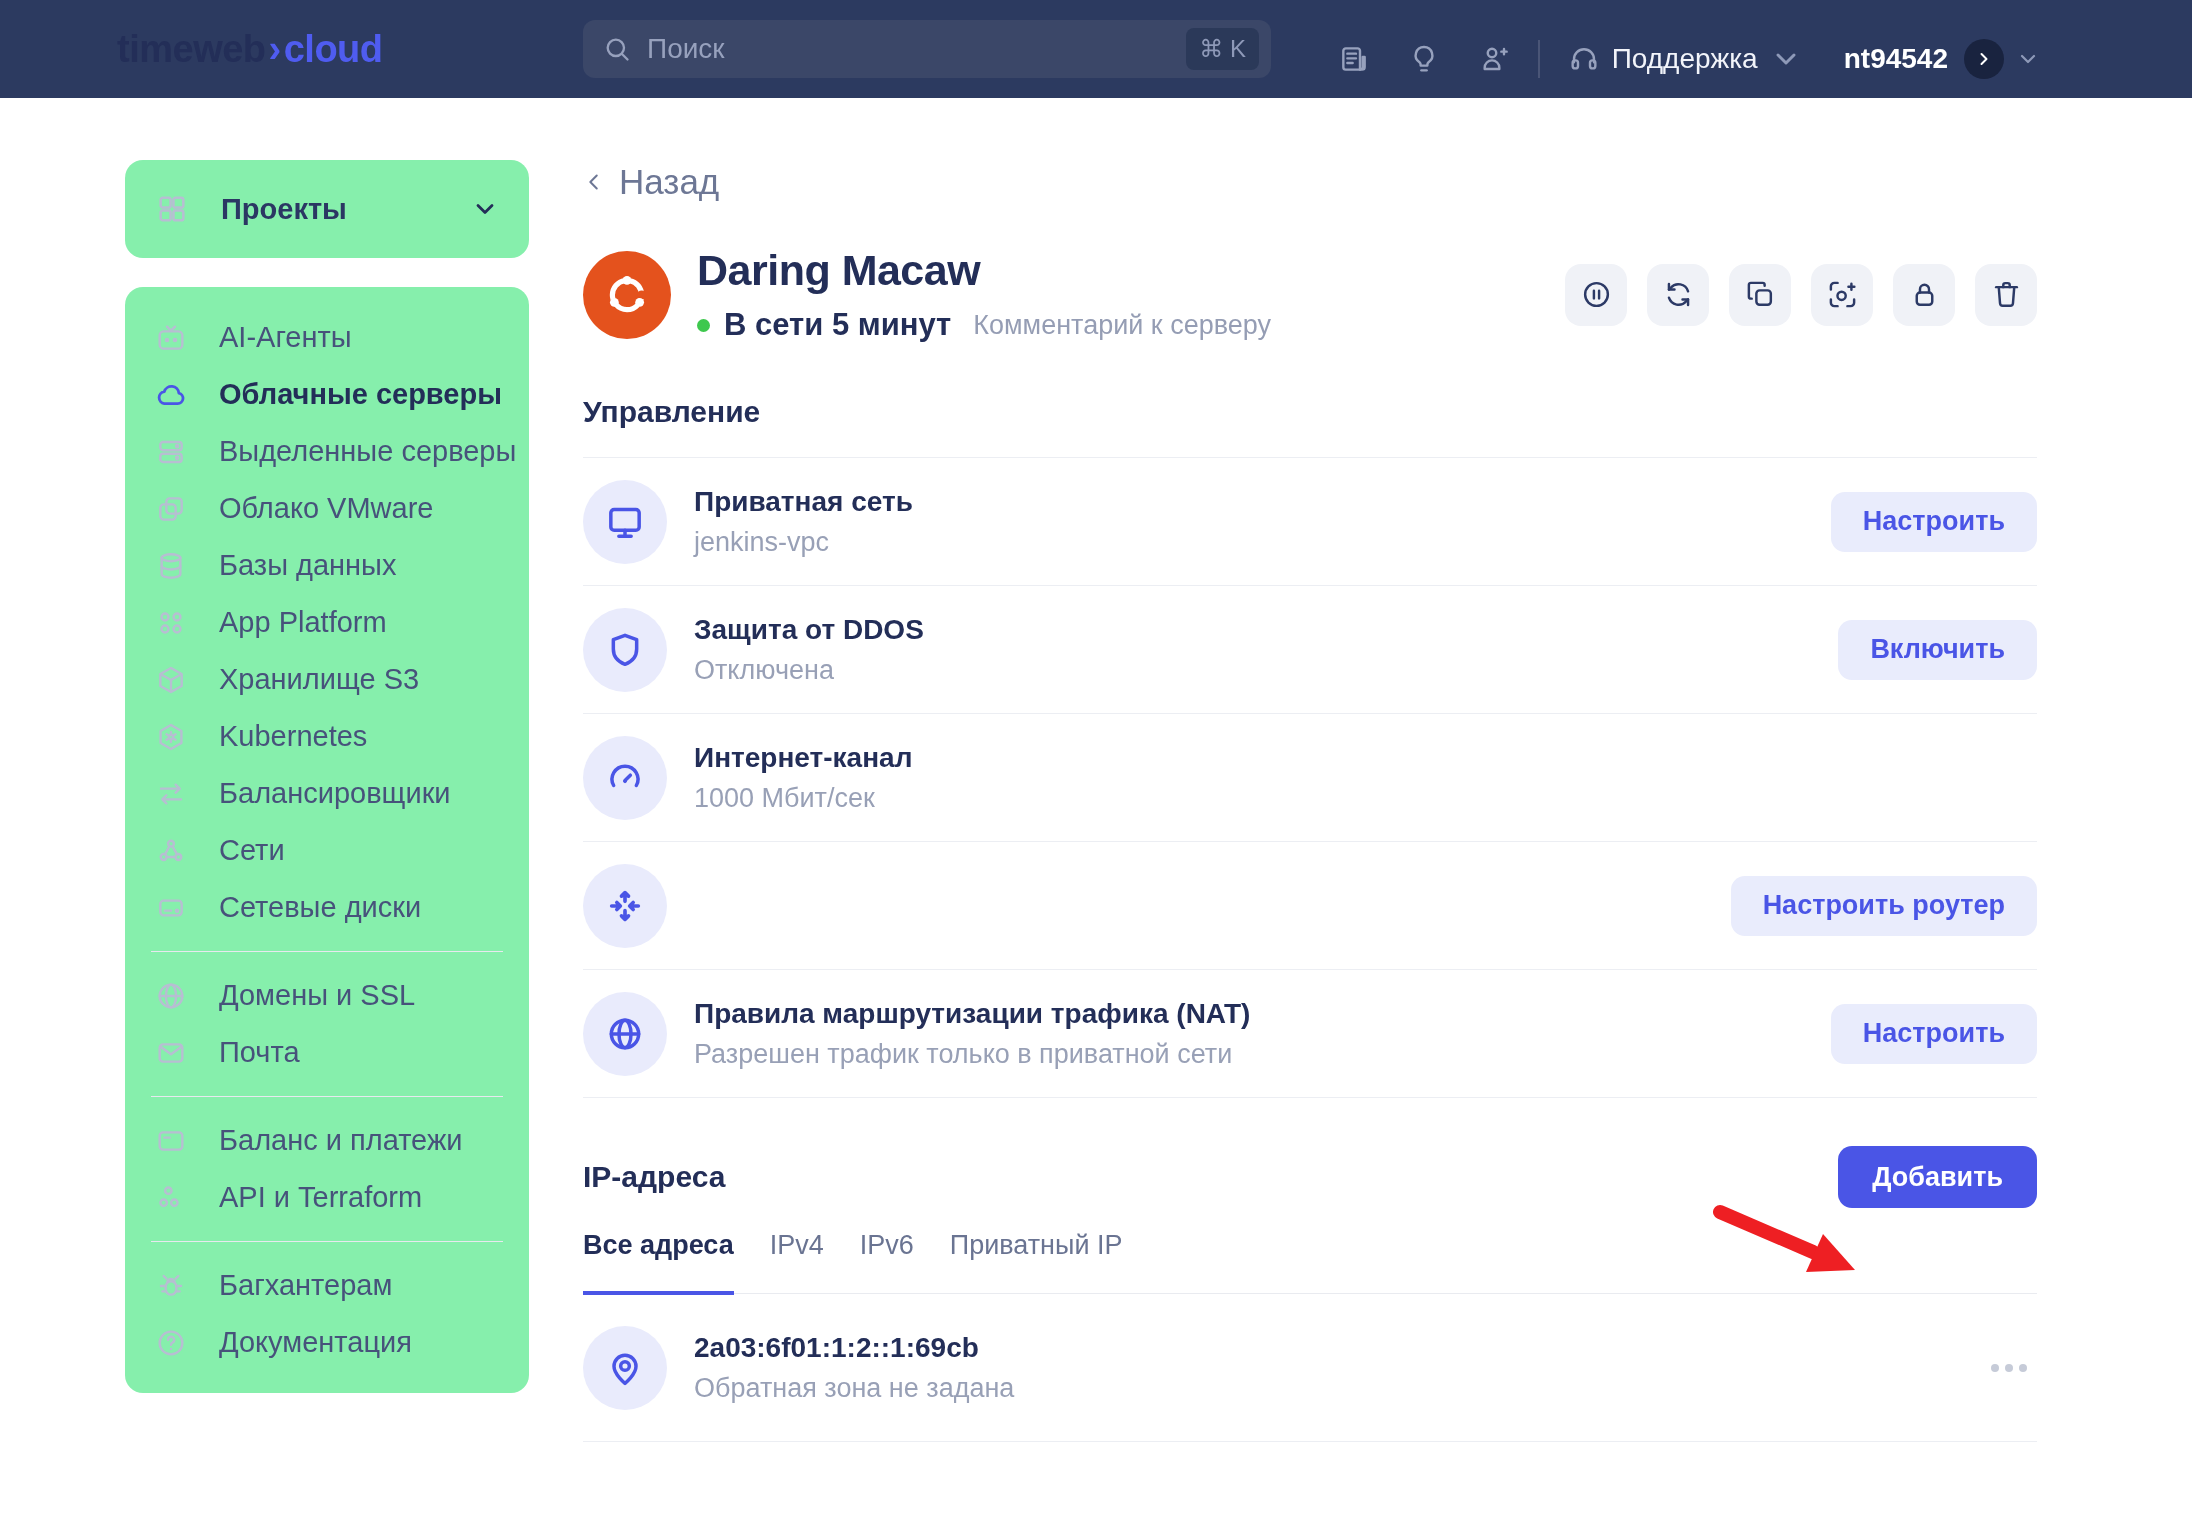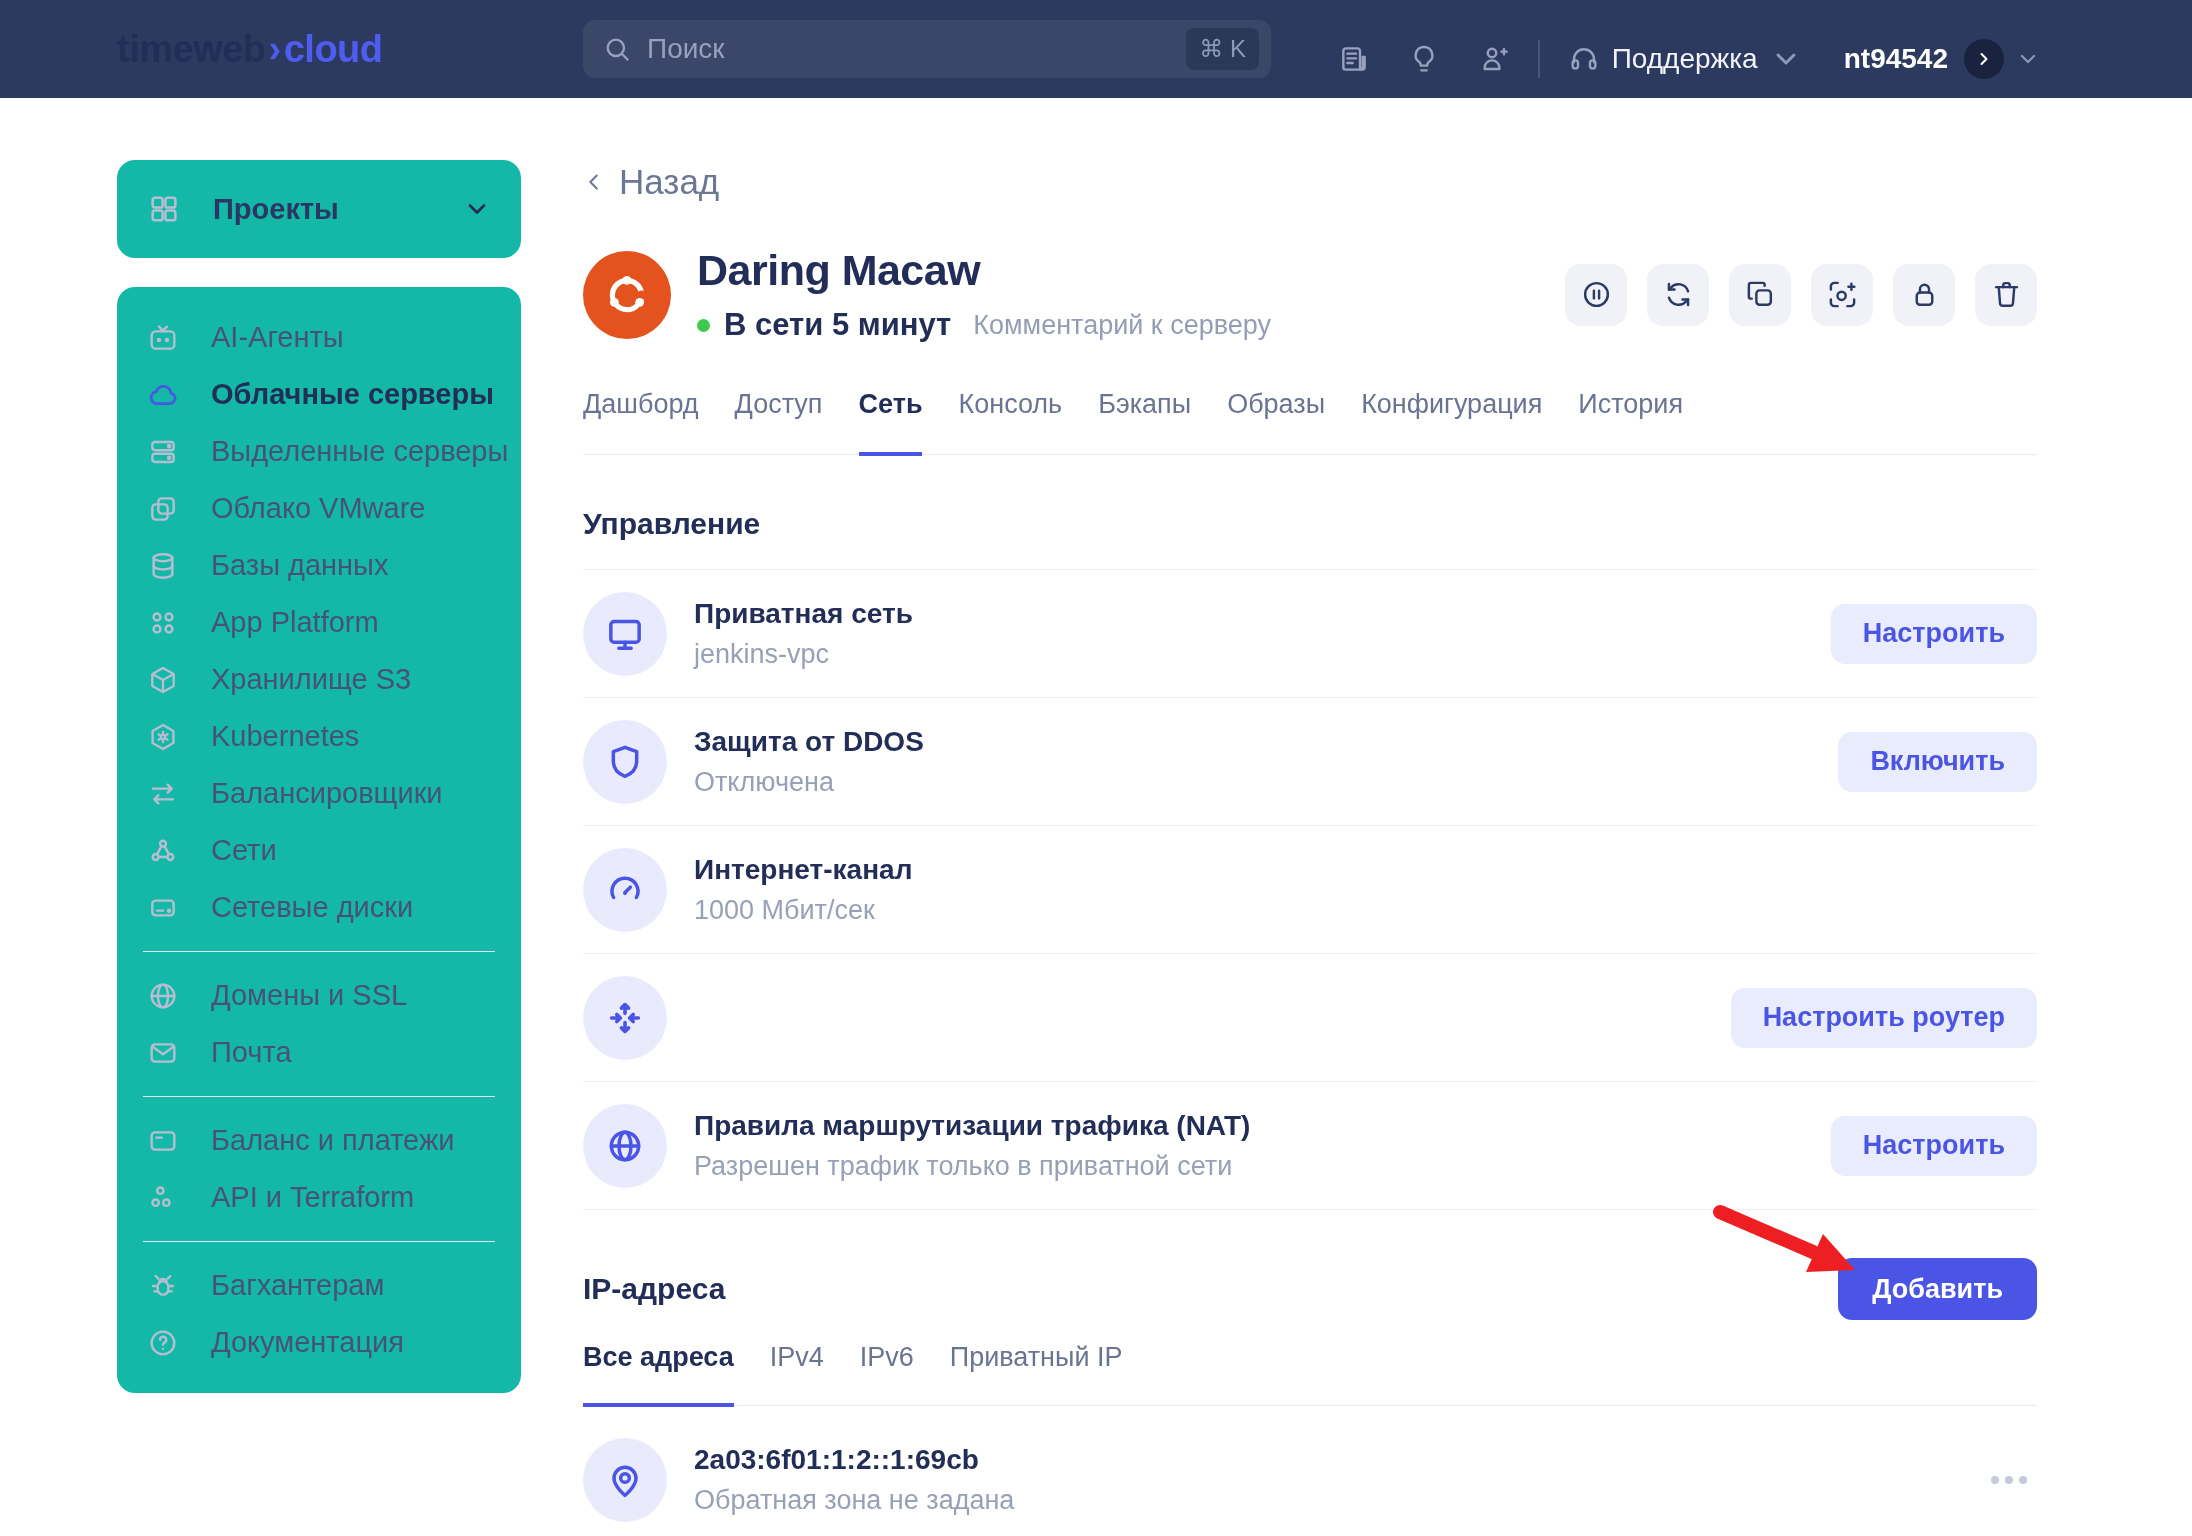--- a/index.html
+++ b/index.html
@@ -28,21 +28,21 @@
   .support svg { width:32px; height:32px; }
   .support-label { color:#f2f4fa; font-size:28px; }
   .chev { width:24px; height:24px; color:#8e99b8; }
   .account { display:flex; align-items:center; margin-left:42px; cursor:pointer; }
   .account-id { color:#ffffff; font-size:28px; font-weight:600; }
   .account-badge { width:40px; height:40px; border-radius:50%; background:#19233f; display:flex;
                    align-items:center; justify-content:center; margin:0 12px 0 16px; }
   .account-badge svg { width:20px; height:20px; color:#ffffff; }
 
   
-  .side-card { position:absolute; left:117px; width:404px; background:#14b8a6; border-radius:18px; }
+  .side-card { position:absolute; left:125px; width:404px; background:#86efac; border-radius:18px; }
   .projects-card { top:160px; height:98px; display:flex; align-items:center; padding:0 30px; cursor:pointer; }
   .projects-card svg { width:34px; height:34px; color:#b7bed2; flex:none; }
   .projects-label { margin-left:32px; font-size:29px; font-weight:600; color:#2b3763; }
   .projects-card .chev { margin-left:auto; color:#232e58; width:28px; height:28px; }
   .menu-card { top:287px; padding:22px 0; }
   .menu-item { height:57px; display:flex; align-items:center; padding:0 30px; cursor:pointer;
                font-size:29px; font-weight:500; color:#47527b; }
   .menu-item svg { width:32px; height:32px; color:#b7bed2; flex:none; }
   .menu-item .mi-label { margin-left:32px; white-space:nowrap; }
   .menu-item.active { color:#232e58; font-weight:700; }
@@ -383,30 +383,20 @@
         <button class="act-btn">
           <svg viewBox="0 0 24 24" fill="none" stroke="currentColor" stroke-width="1.9" stroke-linecap="round" stroke-linejoin="round">
               <path d="M4 6.3h16"></path>
               <path d="M9.5 6.3V4.8A1.6 1.6 0 0 1 11.1 3.2h1.8a1.6 1.6 0 0 1 1.6 1.6v1.5"></path>
               <path d="M6 6.3l1 12.5a2 2 0 0 0 2 1.9h6a2 2 0 0 0 2-1.9l1-12.5"></path>
             </svg>
         </button>
       </div>
     </div>
 
-    <div class="tabs">
-      <div class="tab">Дашборд</div>
-      <div class="tab">Доступ</div>
-      <div class="tab active">Сеть</div>
-      <div class="tab">Консоль</div>
-      <div class="tab">Бэкапы</div>
-      <div class="tab">Образы</div>
-      <div class="tab">Конфигурация</div>
-      <div class="tab">История</div>
-    </div>
 
     <h2 class="section-title">Управление</h2>
 
     <div class="mlist">
       <div class="mrow">
         <div class="circle-ic">
           <svg viewBox="0 0 24 24" fill="none" stroke="currentColor" stroke-width="2.1" stroke-linecap="round" stroke-linejoin="round">
               <rect x="3.5" y="4.5" width="17" height="12.5" rx="2"></rect>
               <path d="M12 17v3.2M8.3 20.6h7.4"></path>
             </svg>

